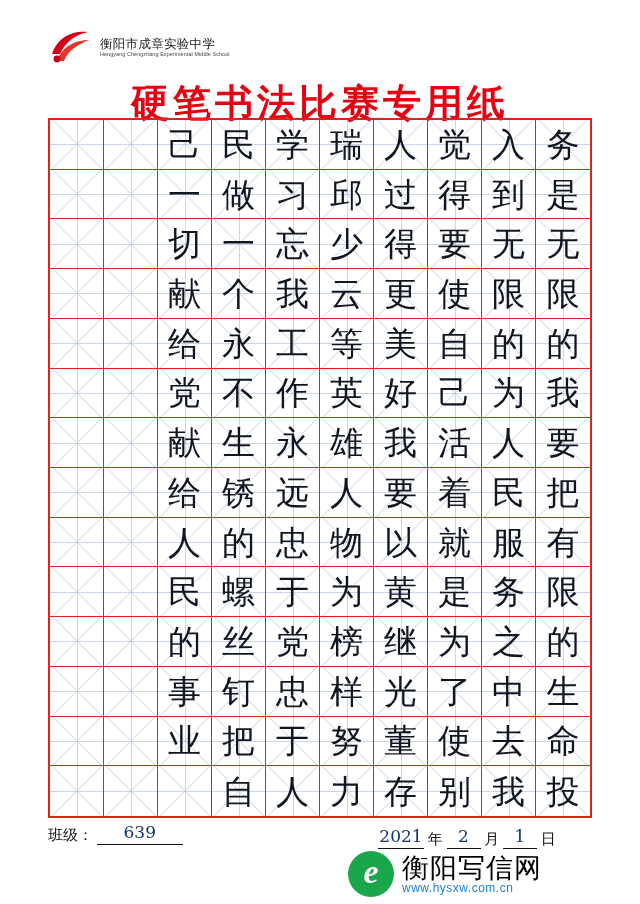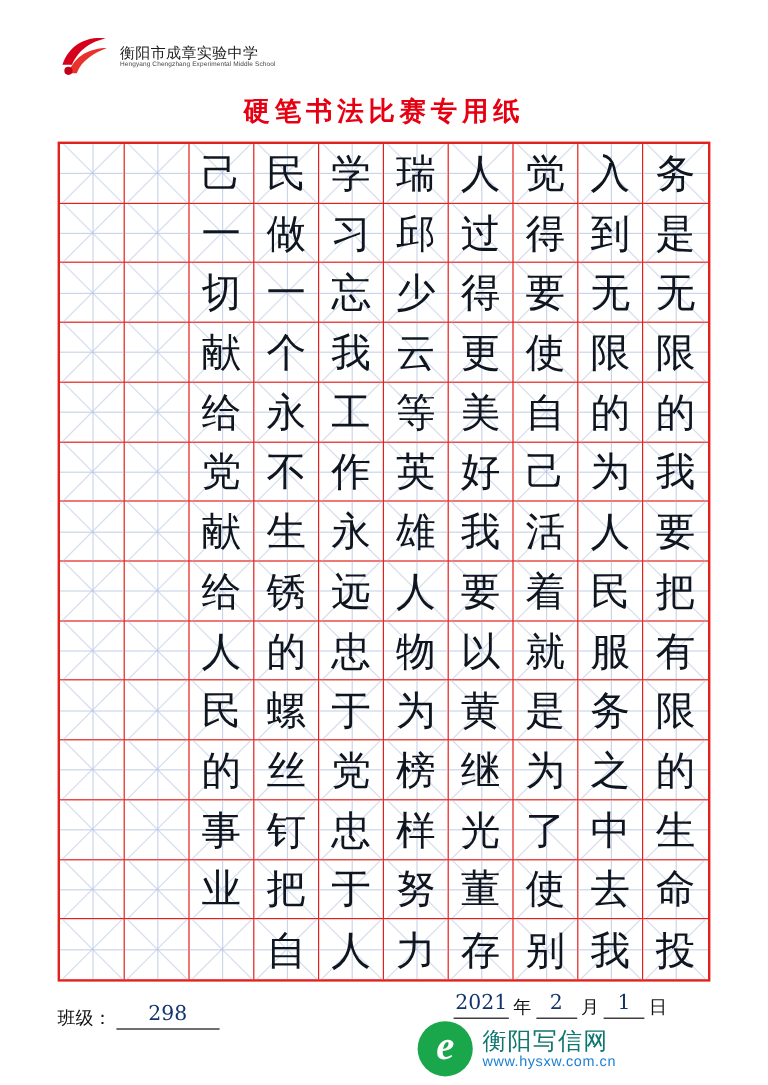--- a/index.html
+++ b/index.html
@@ -54,21 +54,21 @@
     margin-top: 2px;
     font-family: "Liberation Sans", sans-serif;
   }
 
   .doc-title {
     position: absolute;
     left: 0;
     top: 78px;
     width: 640px;
     text-align: center;
-    font-size: 22px;
+    font-size: 38px;
     font-weight: bold;
     color: #e60012;
     letter-spacing: 4px;
     font-family: "DejaVu Sans", sans-serif;
   }
 
   
   .grid-area {
     position: absolute;
     left: 48px;
@@ -159,21 +159,21 @@
   .f-hand {
     position: absolute;
     left: 50%;
     transform: translateX(-50%);
     bottom: 2px;
     font-family: "DejaVu Serif", serif;
     font-size: 17px;
     color: #13346b;
     white-space: nowrap;
   }
-  .f-class { left: 0; top: 13px; }
+  .f-class { left: 0; top: 0; }
   .f-name  { left: 135px; top: 4px; }
   .f-date  { left: 330px; top: 4px; }
 
   
   .watermark {
     position: absolute;
     left: 348px;
     top: 848px;
     width: 272px;
     height: 52px;
@@ -194,22 +194,22 @@
     left: 50%; top: 50%;
     transform: translate(-50%,-54%);
     color: #fff;
     font-size: 34px;
     font-family: "Liberation Serif", serif;
     font-style: italic;
     font-weight: bold;
   }
   .wm-text { display: flex; flex-direction: column; line-height: 1.1; }
   .wm-cn {
-    font-size: 20px;
-    color: #0f766e;
+    font-size: 27px;
+    color: #000000;
     font-family: "DejaVu Sans", sans-serif;
     letter-spacing: 1px;
   }
   .wm-url {
     font-size: 12px;
     color: #1a7fd4;
     font-family: "Liberation Sans", sans-serif;
     letter-spacing: .5px;
   }
 </style>
@@ -1185,21 +1185,21 @@
         <i class="d2"></i>
       </span>
       <span class="glyph">投</span>
     </div>
   </div>
 
 <div class="footer">
   <span class="f-item f-class">
     <span class="f-label">班级：</span>
     <span class="f-line" style="width:86px;height:18px;">
-      <span class="f-hand">298</span>
+      <span class="f-hand">639</span>
     </span>
   </span>
 
 
   <span class="f-item f-date">
     <span class="f-line" style="width:46px;height:18px;">
       <span class="f-hand">2021</span>
     </span>
     <span class="f-label">年</span>
     <span class="f-line" style="width:34px;height:18px;">

